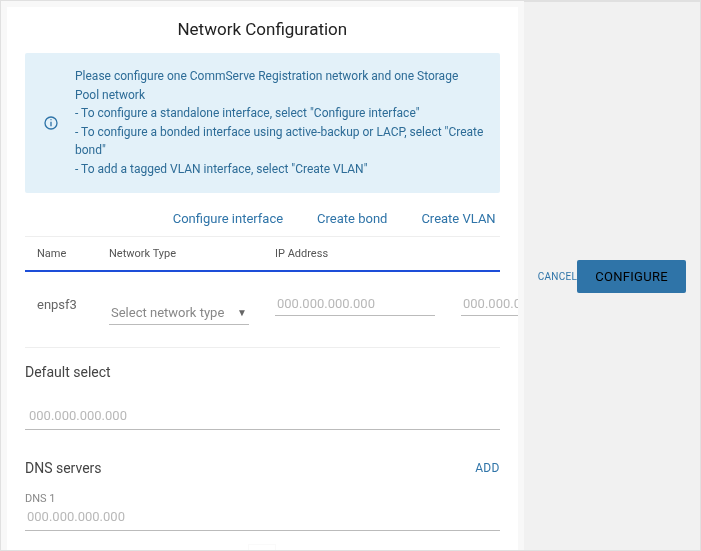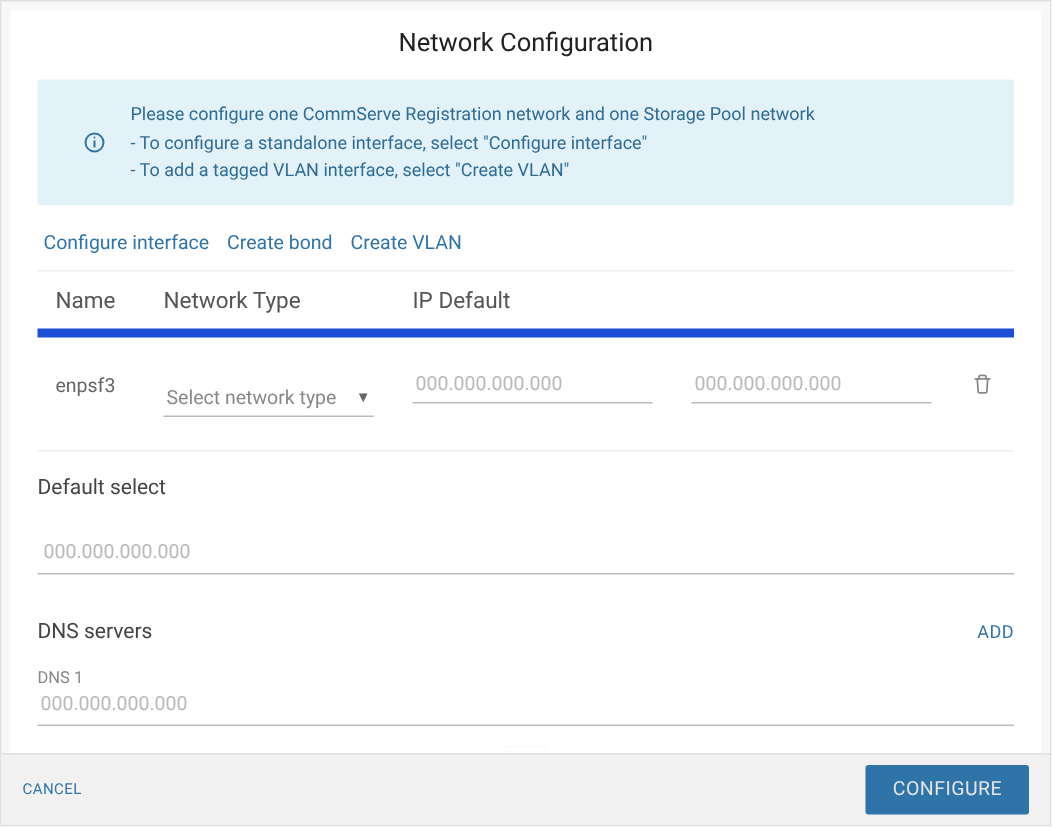--- a/index.html
+++ b/index.html
@@ -8,21 +8,20 @@
     font-family: -apple-system, BlinkMacSystemFont, "Segoe UI", Roboto, Arial, sans-serif;
     font-size: 13px;
     color: #333;
     background: #f5f5f5;
   }
   .window {
     width: 701px; height: 551px;
     background: #f8f8f8;
     border: 1px solid #e0e0e0;
     display: flex;
-    flex-direction: column;
   }
   .content {
     flex: 1;
     background: #fff;
     margin: 6px;
     margin-bottom: 0;
     display: flex;
     flex-direction: column;
     overflow: hidden;
   }
@@ -32,60 +31,61 @@
     color: #222;
     padding: 12px 0 14px 0;
     font-weight: 400;
   }
   .alert {
     margin: 0 18px 14px 18px;
     background: #e3f1f9;
     border-radius: 2px;
     display: flex;
     align-items: center;
-    padding: 14px 28px;
+    padding: 14px 16px;
   }
   .alert-icon {
     width: 20px; height: 20px;
     flex: 0 0 20px;
     margin-right: 14px;
     display: flex; align-items: center; justify-content: center;
   }
   .alert-icon svg { width: 16px; height: 16px; }
   .alert-text {
     font-size: 12px;
     color: #2d6c97;
     line-height: 1.55;
   }
   .alert-text .line { display: block; }
   .actions {
     display: flex;
-    gap: 12px;
+    justify-content: flex-end;
+    gap: 34px;
     padding: 4px 22px 10px 22px;
   }
   .link-btn {
     color: #2f74a8;
     font-size: 13px;
     cursor: pointer;
     background: none; border: none;
     font-family: inherit;
   }
   .table {
     margin: 0 18px;
     border-top: 1px solid #eee;
   }
   .table-header, .table-row {
     display: flex;
     align-items: center;
     padding: 10px 12px;
   }
   .table-header {
     color: #555;
-    font-size: 15px;
-    border-bottom: 6px solid #1d4ed8;
+    font-size: 11px;
+    border-bottom: 2px solid #1d4ed8;
   }
   .table-row {
     border-bottom: 1px solid #eee;
     padding-top: 12px;
     padding-bottom: 22px;
     font-size: 13px;
     color: #666;
   }
   .col-name    { flex: 0 0 72px; }
   .col-type    { flex: 0 0 166px; }
@@ -174,21 +174,21 @@
   }
   .cancel-btn {
     background: none; border: none;
     color: #2f74a8; font-size: 10px;
     cursor: pointer; letter-spacing: .3px;
     font-family: inherit;
   }
   .configure-btn {
     background: #2f74a8;
     border: none;
-    color: #e5e5e5;
+    color: #000000;
     font-size: 13px;
     padding: 9px 18px;
     border-radius: 2px;
     cursor: pointer;
     letter-spacing: .3px;
     font-family: inherit;
   }
   .decor-box {
     width: 26px; height: 22px;
     background: #fff;
@@ -207,35 +207,36 @@
       <div class="alert-icon">
         <svg viewBox="0 0 24 24" fill="none" stroke="#2f74a8" stroke-width="2">
           <circle cx="12" cy="12" r="9"></circle>
           <line x1="12" y1="10" x2="12" y2="17"></line>
           <circle cx="12" cy="7" r="1" fill="#2f74a8" stroke="none"></circle>
         </svg>
       </div>
       <div class="alert-text">
         <span class="line">Please configure one CommServe Registration network and one Storage Pool network</span>
         <span class="line">- To configure a standalone interface, select "Configure interface"</span>
+        <span class="line">- To configure a bonded interface using active-backup or LACP, select "Create bond"</span>
         <span class="line">- To add a tagged VLAN interface, select "Create VLAN"</span>
       </div>
     </div>
 
     <div class="actions">
       <button class="link-btn">Configure interface</button>
       <button class="link-btn">Create bond</button>
       <button class="link-btn">Create VLAN</button>
     </div>
 
     <div class="table">
       <div class="table-header">
         <div class="col-name">Name</div>
         <div class="col-type">Network Type</div>
-        <div class="col-ip">IP Default</div>
+        <div class="col-ip">IP Address</div>
         <div class="col-action"></div>
       </div>
 
       <div class="table-row">
         <div class="col-name">enpsf3</div>
         <div class="col-type">
           <div class="select-wrap">
             <span>Select network type</span>
             <span class="chev">▼</span>
           </div>

